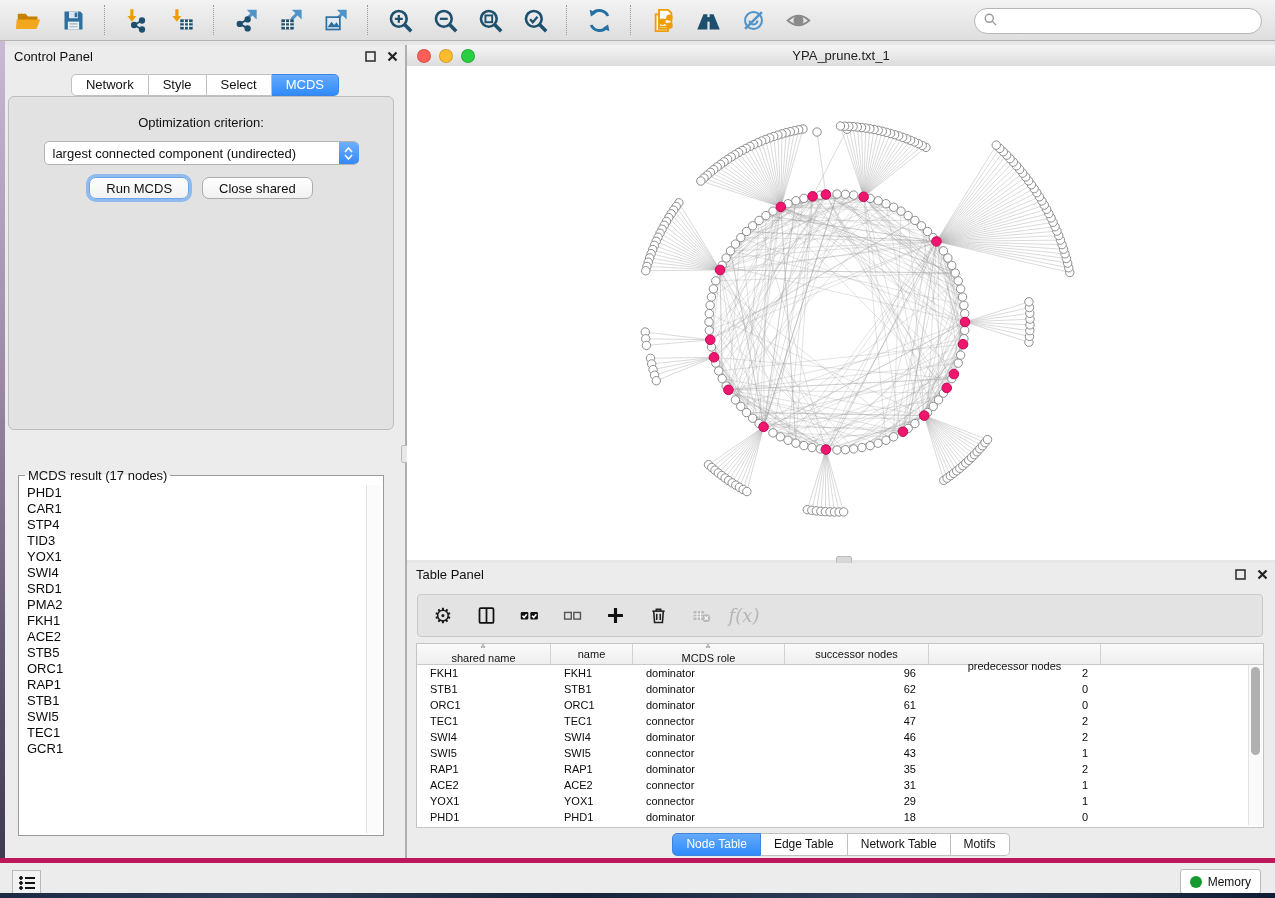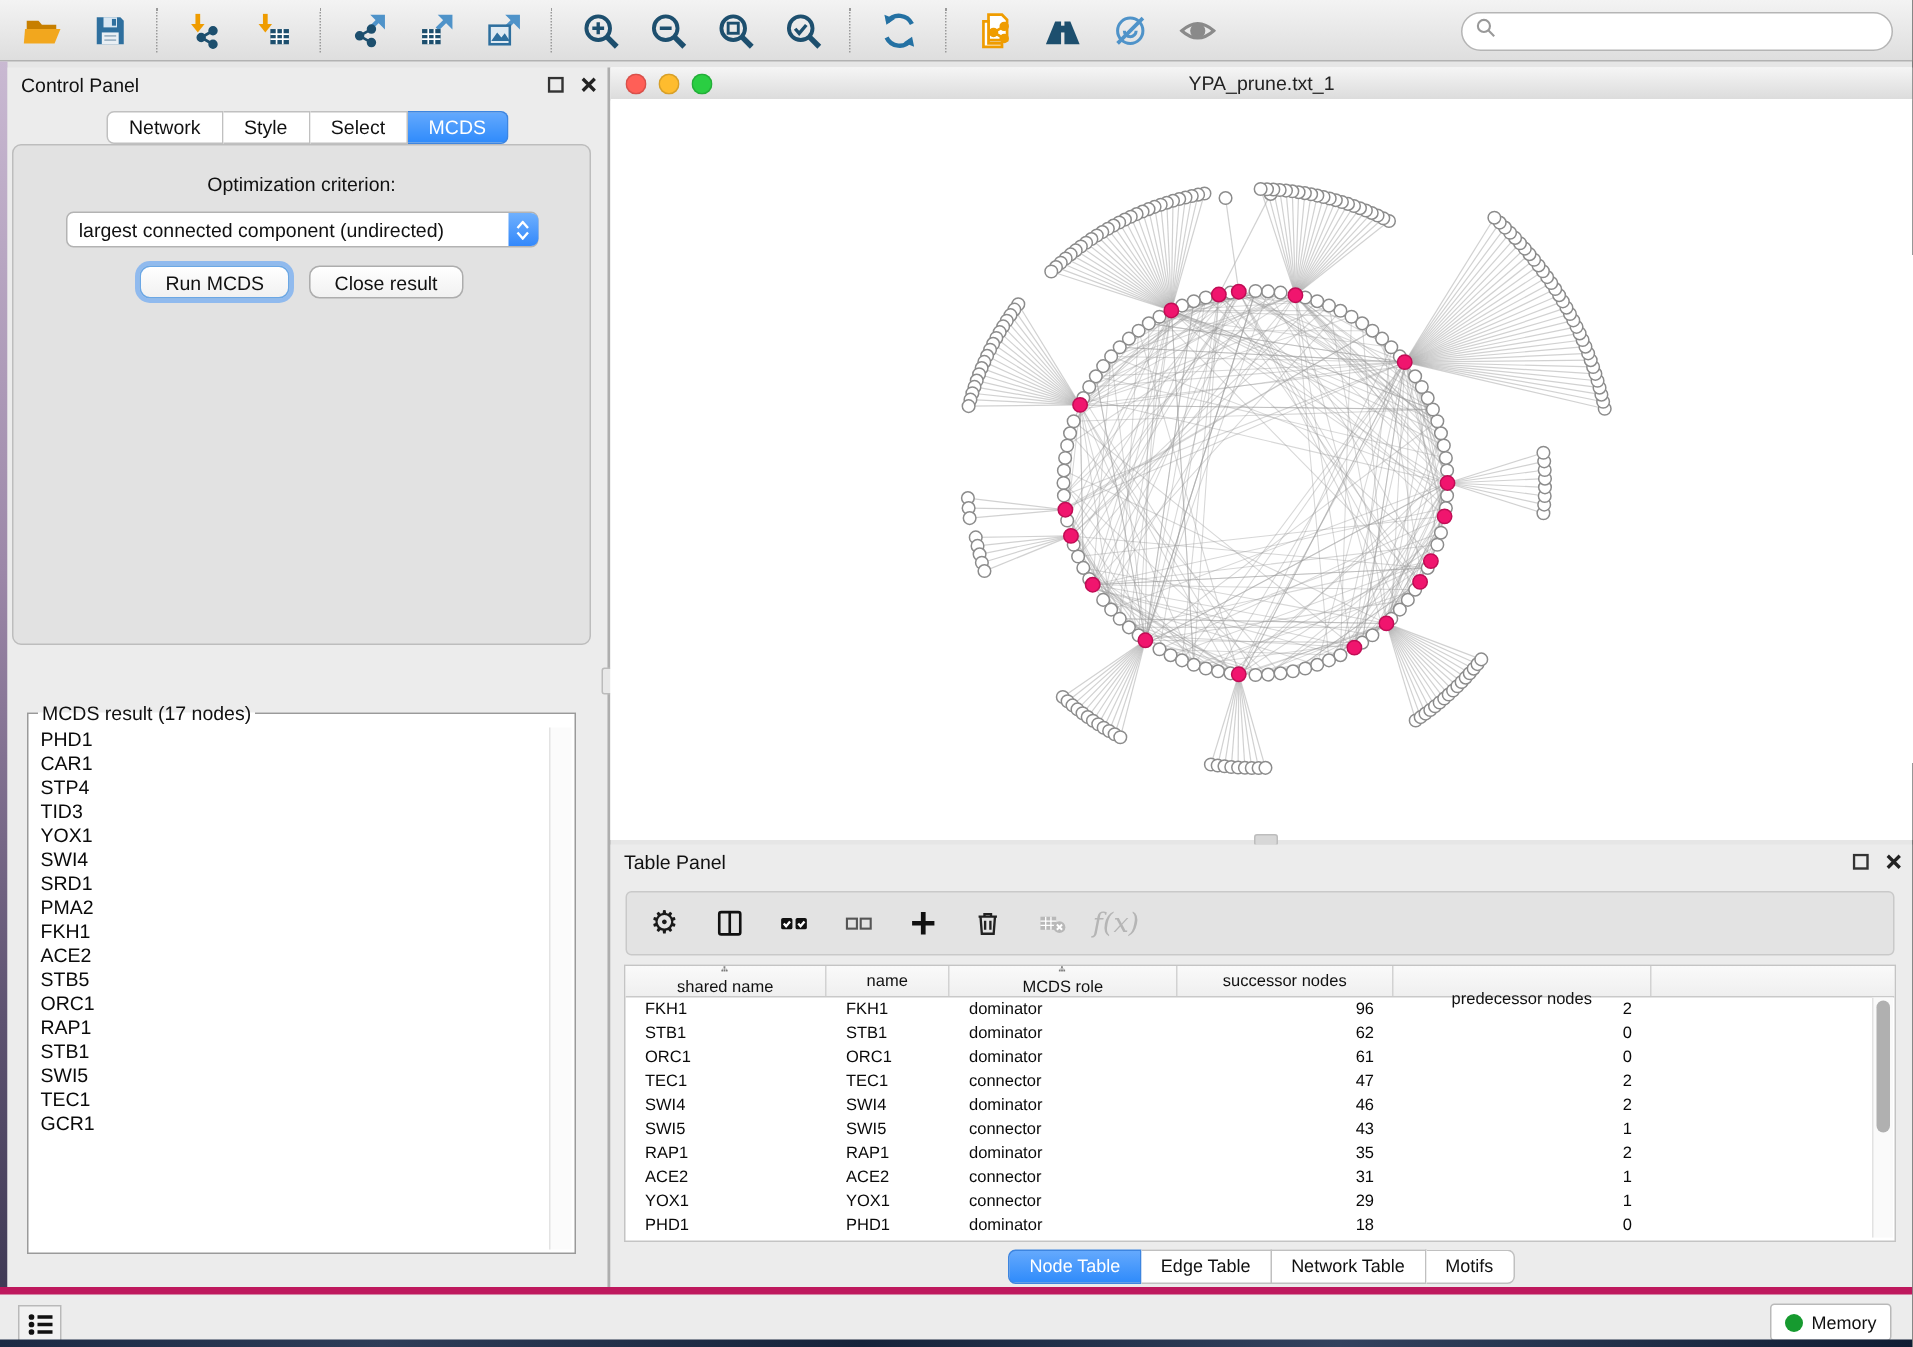--- a/index.html
+++ b/index.html
@@ -294,21 +294,21 @@
                 <polyline points="1,5 4.5,1 8,5" fill="none" stroke="#fff" stroke-width="1.6"></polyline>
               </svg>
             <svg width="9" height="6">
                 <polyline points="1,1 4.5,5 8,1" fill="none" stroke="#fff" stroke-width="1.6"></polyline>
               </svg>
           </div>
         </div>
       </div>
       <div class="btn-row">
         <button class="btn focus">Run MCDS</button>
-        <button class="btn">Close result</button>
+        <button class="btn">Close shared</button>
       </div>
     </div>
     <fieldset class="mcds">
       <legend>MCDS result (17 nodes)</legend>
       <div class="mcds-list" id="mcds-list">
           <div class="mcds-item">PHD1</div>
           <div class="mcds-item">CAR1</div>
           <div class="mcds-item">STP4</div>
           <div class="mcds-item">TID3</div>
           <div class="mcds-item">YOX1</div>

